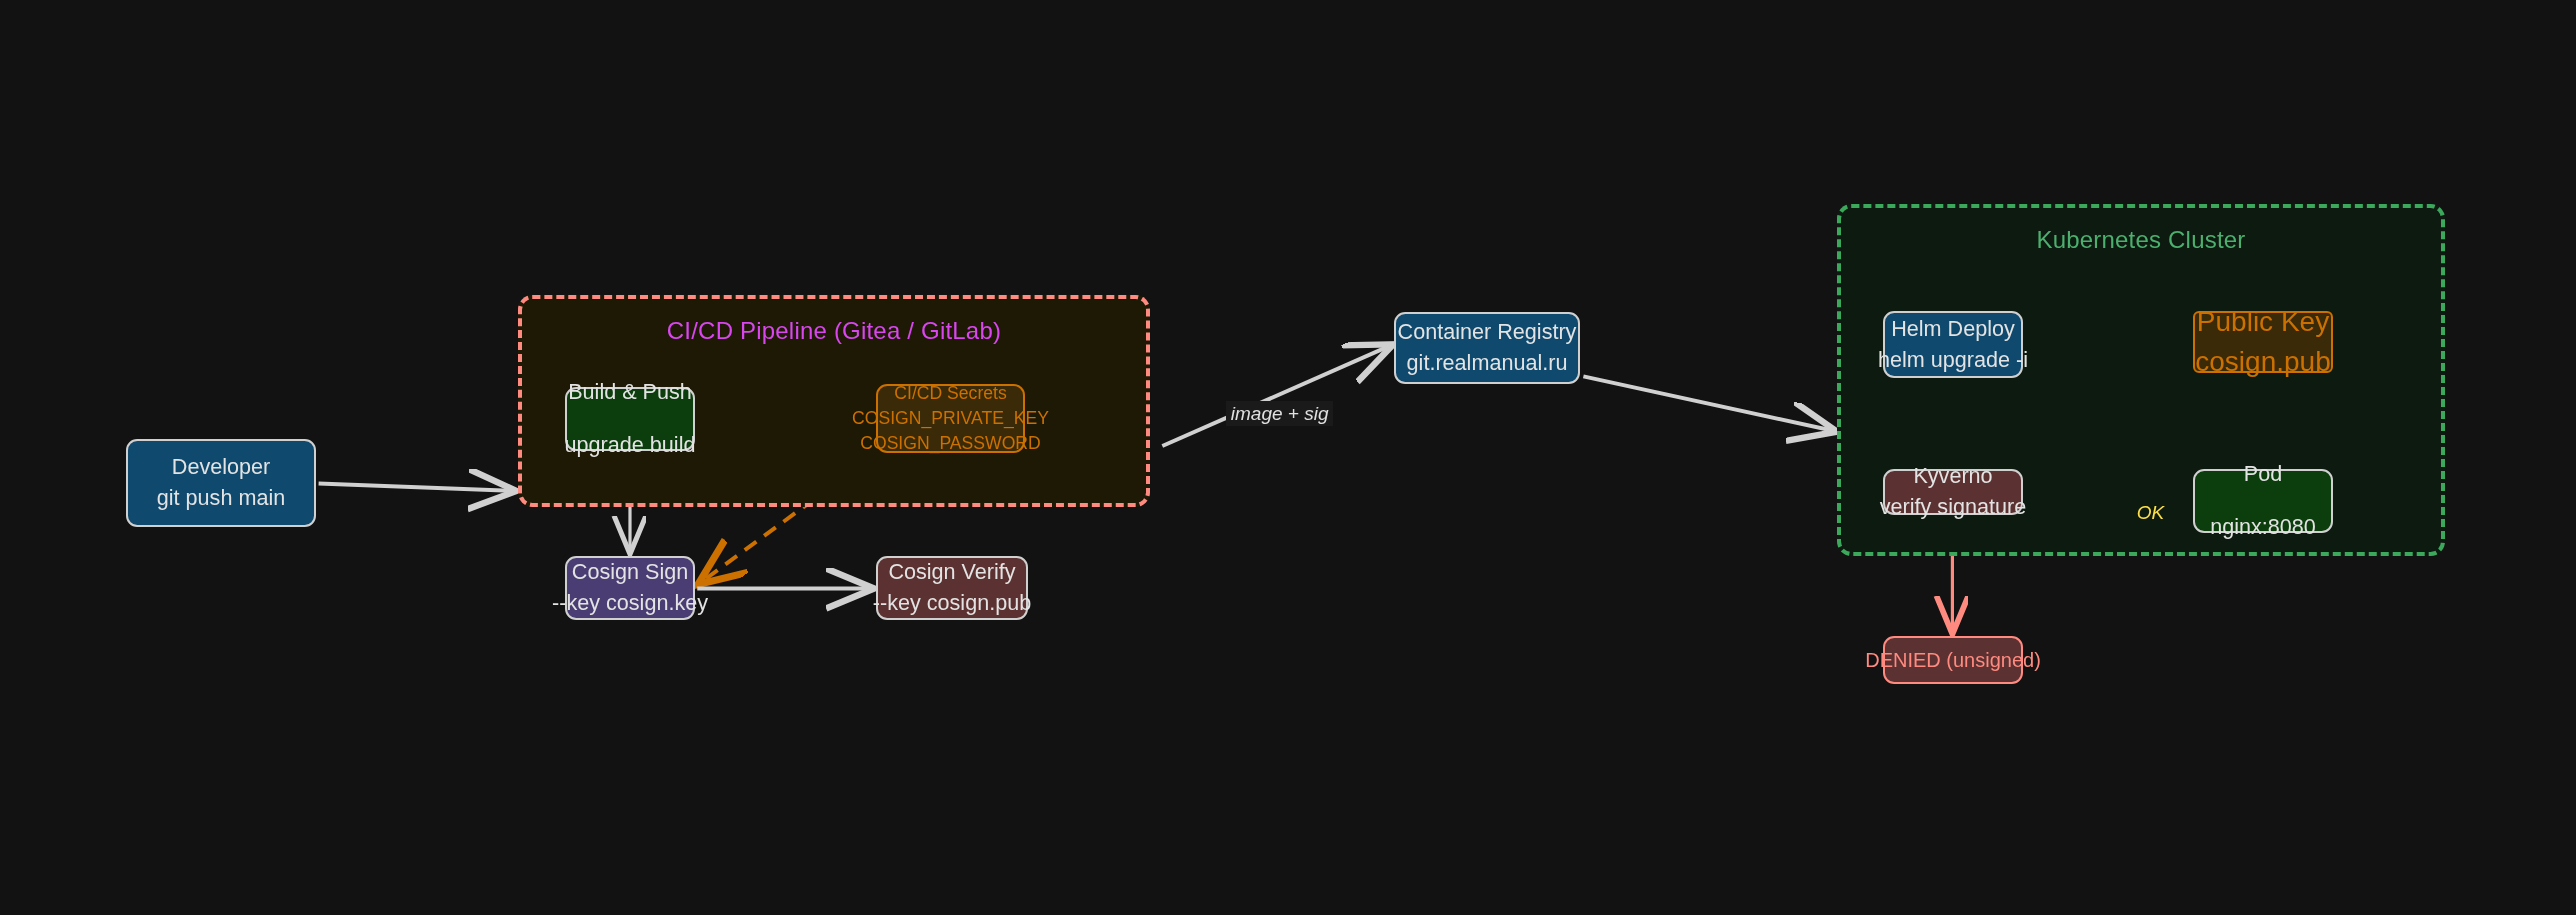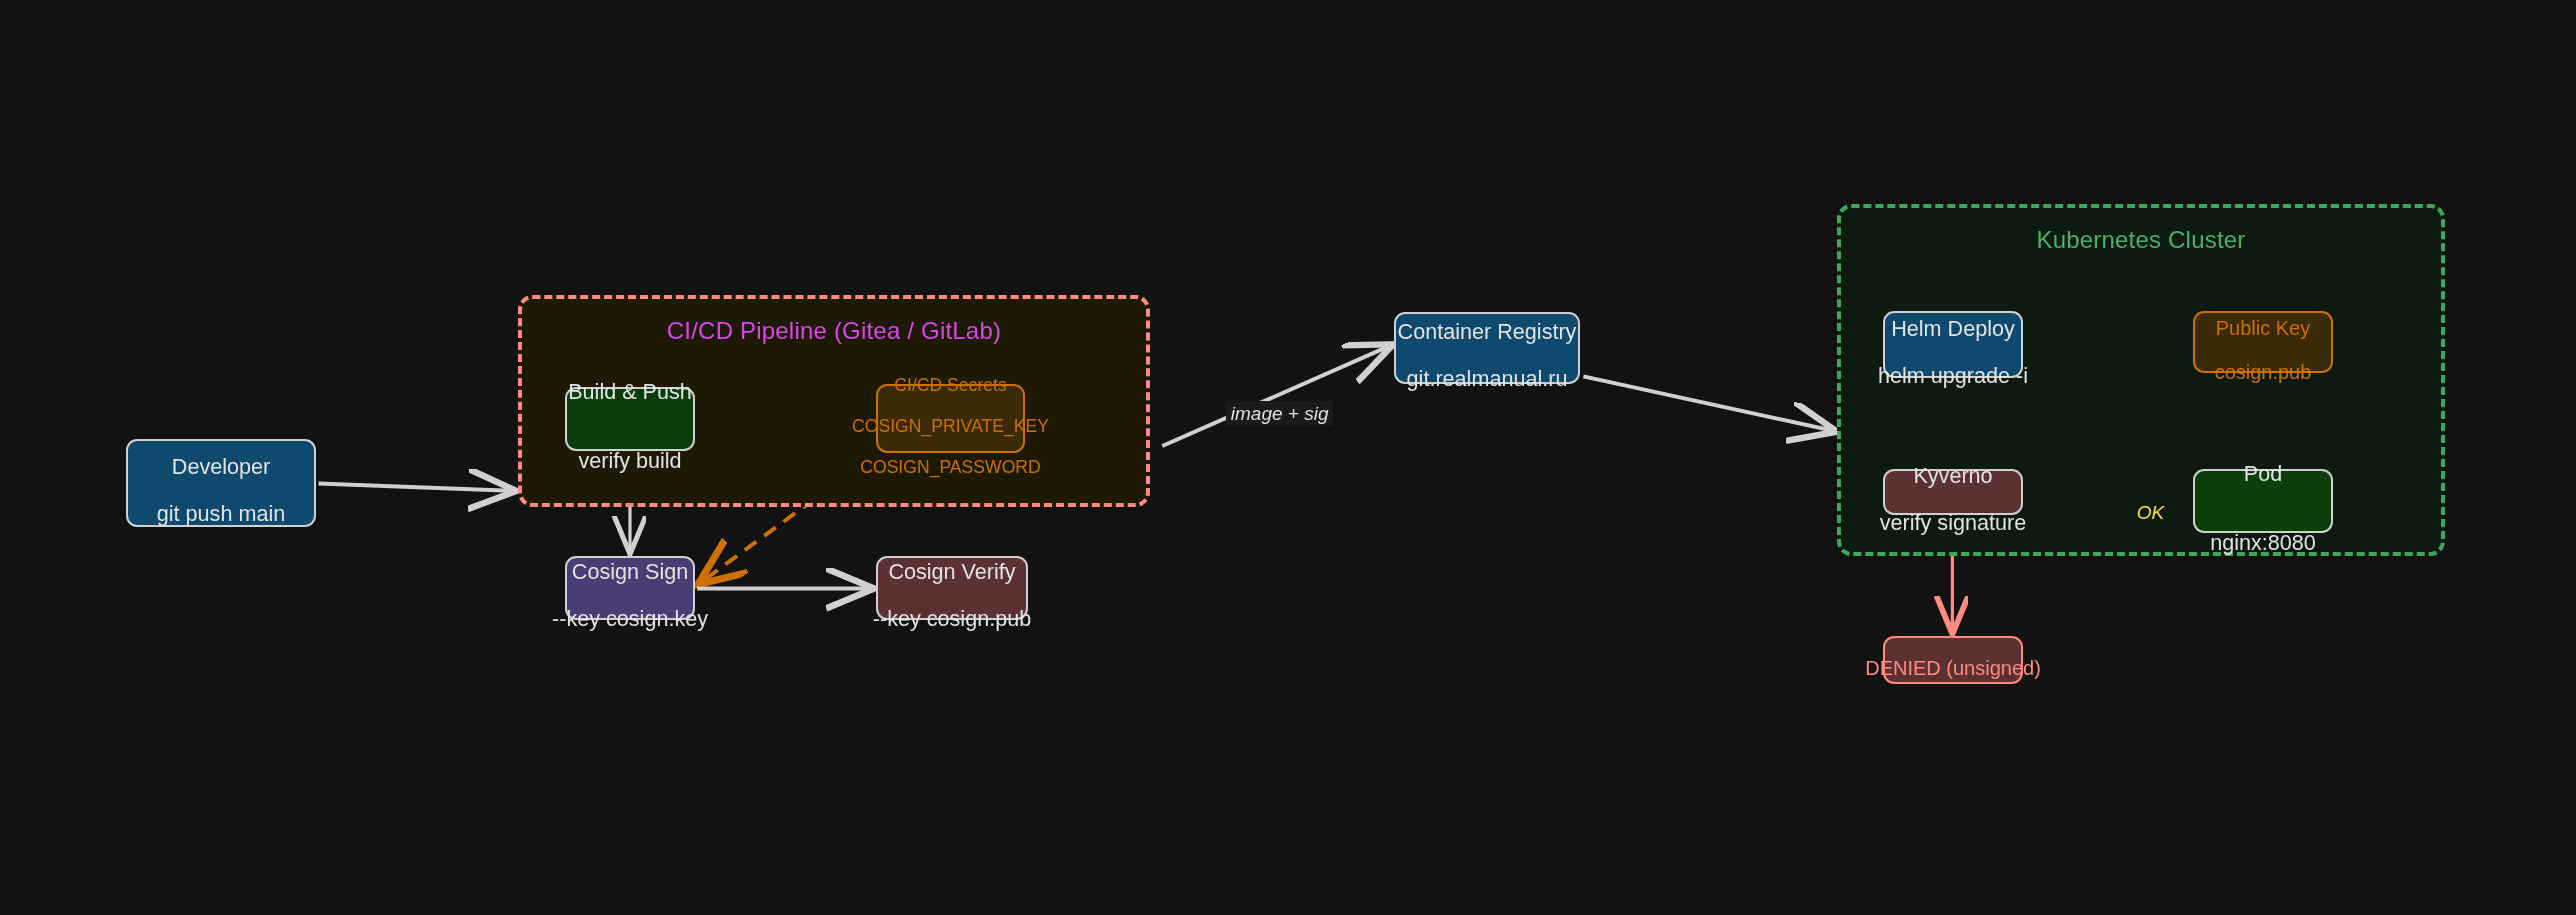--- a/index.html
+++ b/index.html
@@ -64,38 +64,38 @@
     flex-direction: column;
     align-items: center;
     justify-content: center;
     text-align: center;
     color: #e3e3e3;
     font-size: 21.6px;
     line-height: 1.42;
     padding: 3.2px 8px;
     z-index: 3;
   }
-  .node .line { white-space: nowrap; display: block; margin-top: 16px; }
+  .node .line { white-space: nowrap; display: block; }
 
   .n-blue    { background: #0f4a6e; }
   .n-green   { background: #0c3d0c; gap: 22px; }
   .node.n-purple  { background: #4a3d73; }
   .node.n-maroon  { background: #5c3131; }
   .node.n-secret  { background: #3a2a08; border-color: #cc7000; color: #cc7000; }
   .node.n-denied  { background: #5c3131; border-color: #ff8a80; color: #ff8a80; }
 
   
   #node-developer        { left: 126px;  top: 439px; width: 190px; height: 88px; }
   #node-build-push       { left: 565px;  top: 387px; width: 130px; height: 64px;  }
   #node-cicd-secrets     { left: 876px; top: 384px; width: 149px; height: 69px;  font-size: 17.6px; }
   #node-cosign-sign      { left: 565px;  top: 556px; width: 130px; height: 64px;  }
   #node-cosign-verify    { left: 876px; top: 556px; width: 152px; height: 64px;  }
   #node-container-registry { left: 1394px; top: 312px; width: 186px; height: 72px; }
   #node-helm-deploy      { left: 1883px; top: 311px; width: 140px; height: 67px;  }
-  #node-public-key       { left: 2193px; top: 311px; width: 140px; height: 62px; font-size: 20px; }
+  #node-public-key       { left: 2193px; top: 311px; width: 140px; height: 62px; font-size: 28px; border-radius: 6px; }
   #node-kyverno          { left: 1883px; top: 469px; width: 140px; height: 46px;  }
   #node-pod              { left: 2193px; top: 469px; width: 140px; height: 64px;  }
   #node-denied           { left: 1883px; top: 636px; width: 140px; height: 48px; font-size: 20px; }
 
   
   .edge-label {
     position: absolute;
     font-size: 19px;
     white-space: nowrap;
     z-index: 4;
@@ -155,21 +155,21 @@
     <div class="subgraph-title">Kubernetes Cluster</div>
   </div>
 
   <div id="node-developer" class="node n-blue">
     <span class="line">Developer</span>
     <span class="line">git push main</span>
   </div>
 
   <div id="node-build-push" class="node n-green">
     <span class="line">Build &amp; Push</span>
-    <span class="line">verify build</span>
+    <span class="line">upgrade build</span>
   </div>
 
   <div id="node-cicd-secrets" class="node n-secret">
     <span class="line">CI/CD Secrets</span>
     <span class="line">COSIGN_PRIVATE_KEY</span>
     <span class="line">COSIGN_PASSWORD</span>
   </div>
 
   <div id="node-cosign-sign" class="node n-purple">
     <span class="line">Cosign Sign</span>

